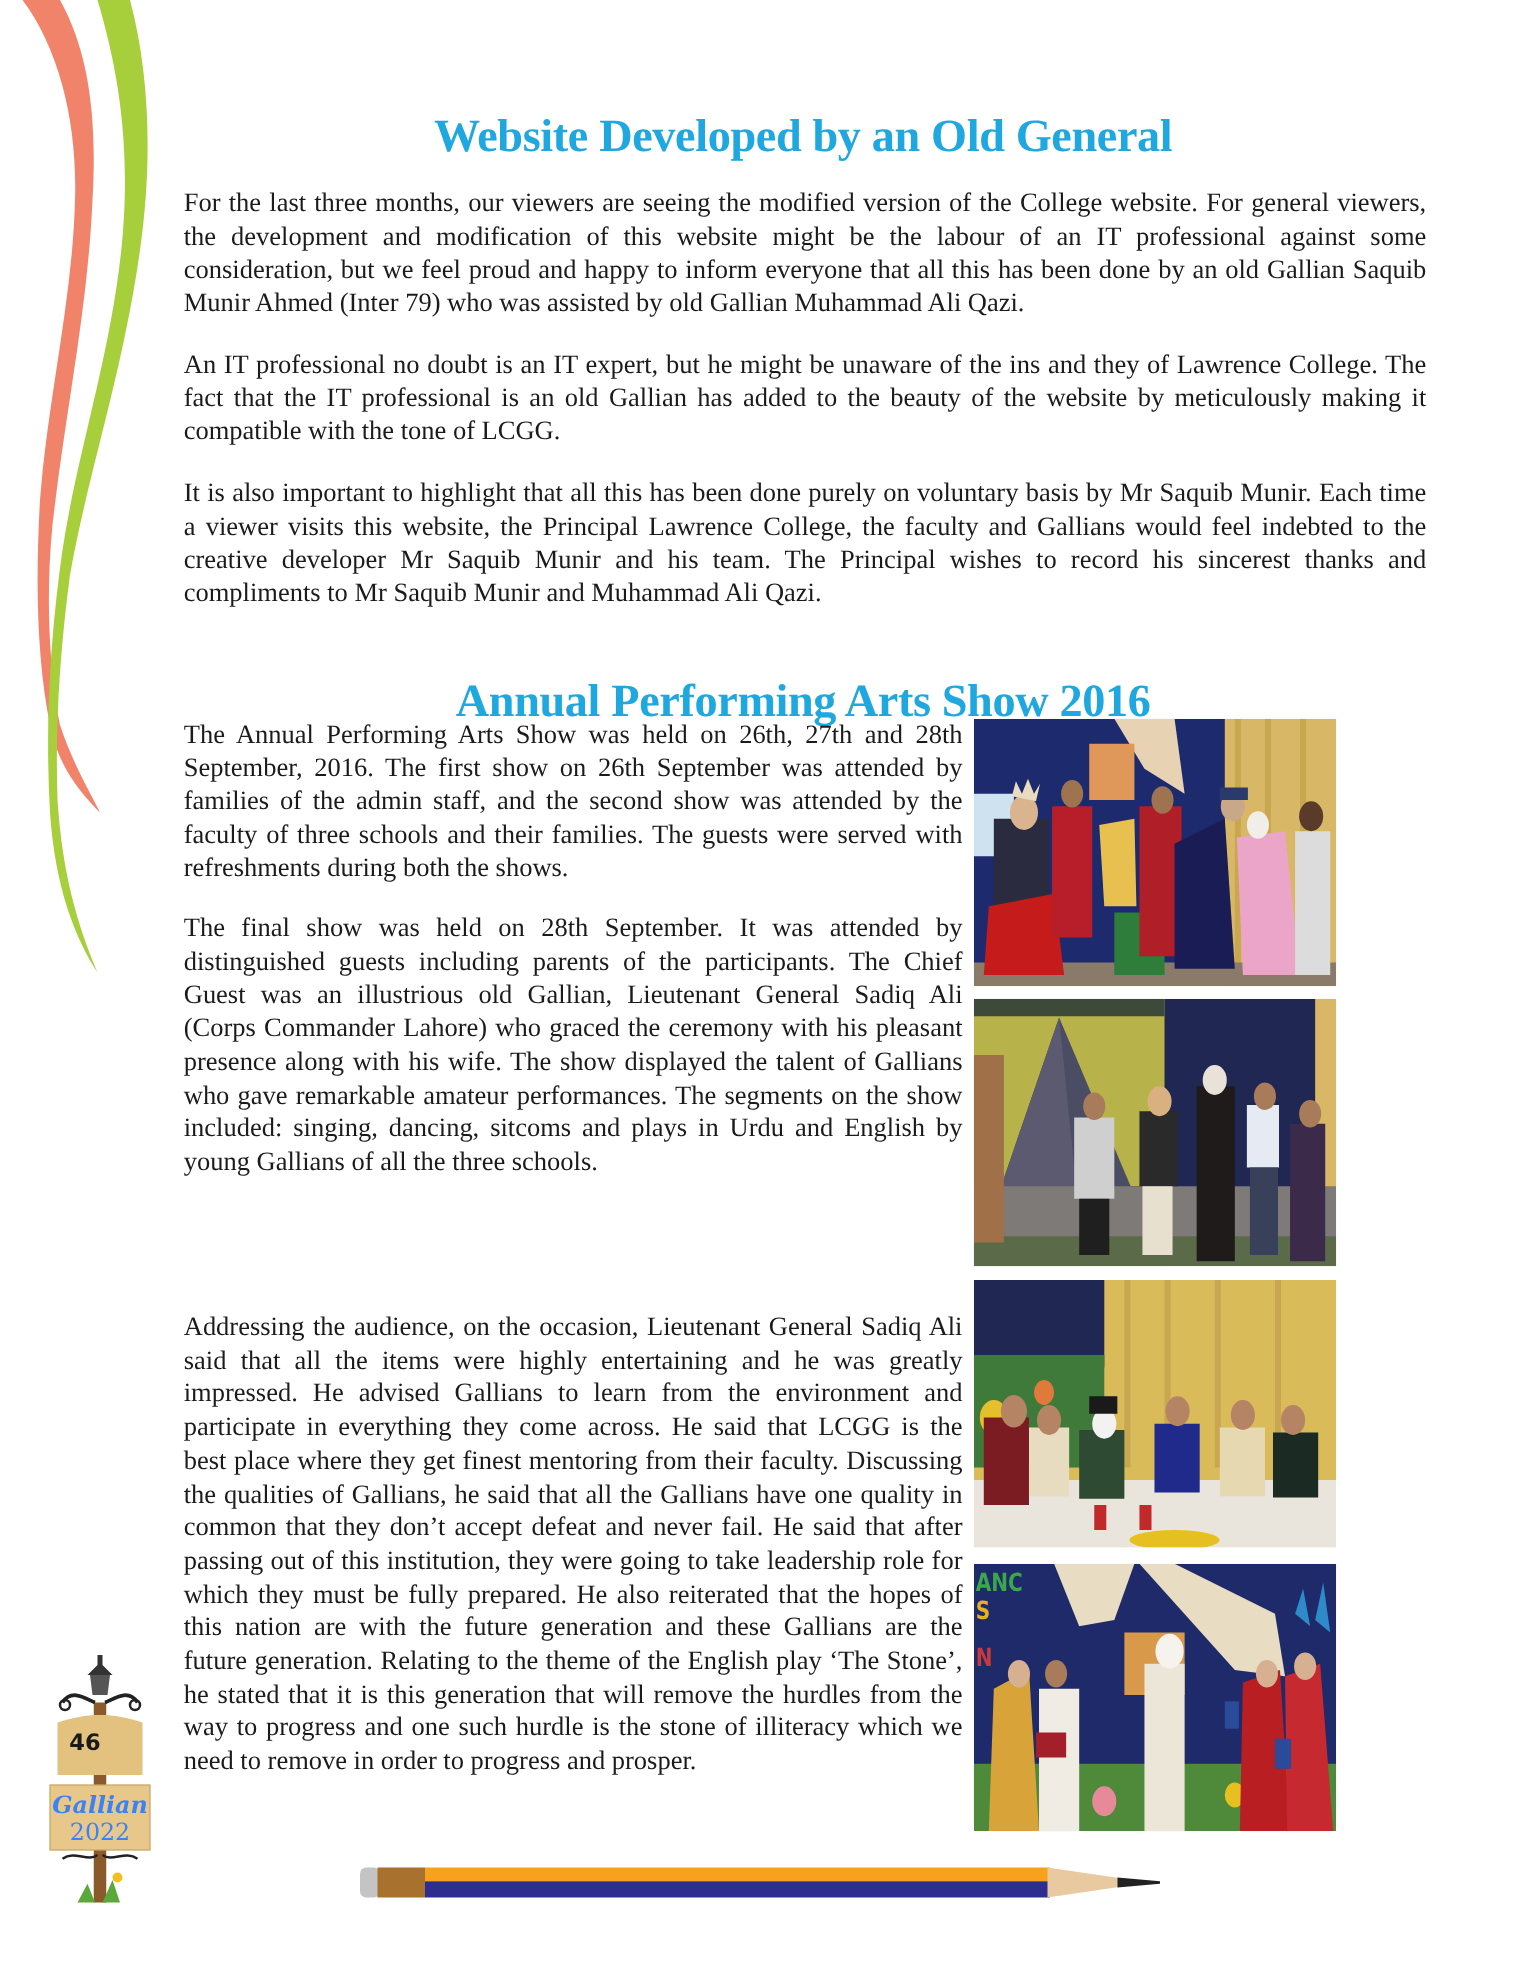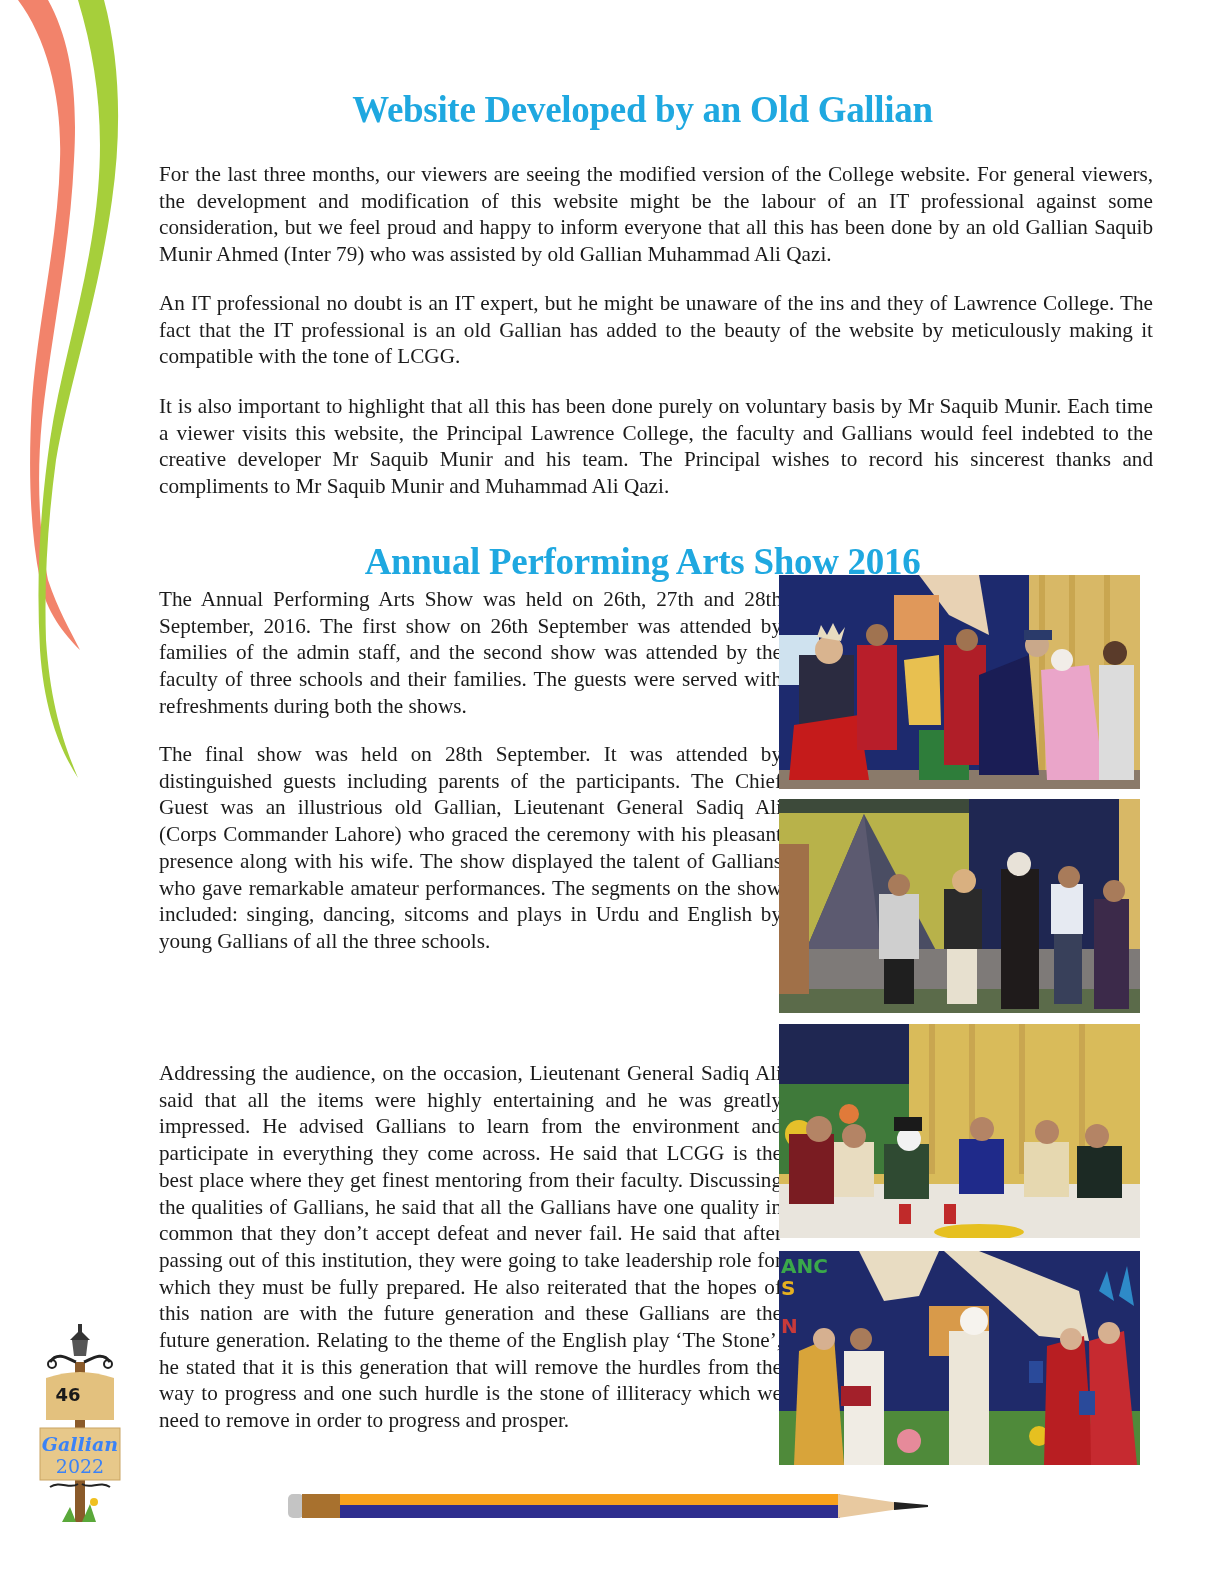--- a/index.html
+++ b/index.html
@@ -31,39 +31,39 @@
       font-weight: bold;
       font-size: 37px;
       letter-spacing: -0.3px;
       margin: 0;
       line-height: 44px;
     }
     #h1 { top: 88px; }
     #h2 { top: 540px; }
     .para {
       position: absolute;
-      margin: 12px;
+      margin: 0;
       font-size: 21.2px;
       line-height: 26.7px;
       text-align: justify;
       color: #1b1b1b;
     }
     .para.full { left: 147px; width: 994px; }
     .para.col { left: 147px; width: 623px; }
     #p1 { top: 149px; }
     #p2 { top: 278px; }
     #p3 { top: 381px; }
     #p4 { top: 574px; }
     #p5 { top: 729px; }
     #p6 { top: 1048px; }
 
     .photo {
       position: absolute;
       left: 779px;
-      width: 361px;
+      width: 290px;
       height: 214px;
       overflow: hidden;
     }
     #photo1 { top: 575px; }
     #photo2 { top: 799px; }
     #photo3 { top: 1024px; }
     #photo4 { top: 1251px; }
     .photo svg { display: block; width: 100%; height: 100%; }
 
     .signpost {
@@ -106,21 +106,21 @@
     }
   </style>
 </head>
 <body>
 
 <svg class="deco-ribbons" viewBox="0 0 140 800">
   <path d="M18 0 L48 0 C70 40 78 90 74 160 C70 250 52 330 42 420 C36 480 40 540 48 580 C58 610 70 630 80 650 C64 634 46 612 40 580 C30 530 28 470 32 400 C38 320 58 240 60 160 C62 100 48 40 18 0 Z" fill="#f2836b"></path>
   <path d="M78 0 L104 0 C120 60 122 130 112 200 C98 300 70 380 56 460 C48 520 44 580 46 640 C50 700 62 740 78 778 C60 750 44 710 40 650 C36 580 40 510 50 440 C62 360 90 280 98 190 C104 120 96 60 78 0 Z" fill="#a6cf3b"></path>
 </svg>
 
-<h1 id="h1" class="heading">Website Developed by an Old Gallian</h1>
+<h1 id="h1" class="heading">Website Developed by an Old General</h1>
 <p id="p1" class="para full">For the last three months, our viewers are seeing the modified version of the College website. For general viewers, the development and modification of this website might be the labour of an IT professional against some consideration, but we feel proud and happy to inform everyone that all this has been done by an old Gallian Saquib Munir Ahmed (Inter 79) who was assisted by old Gallian Muhammad Ali Qazi.</p>
 <p id="p2" class="para full">An IT professional no doubt is an IT expert, but he might be unaware of the ins and they of Lawrence College. The fact that the IT professional is an old Gallian has added to the beauty of the website by meticulously making it compatible with the tone of LCGG.</p>
 <p id="p3" class="para full">It is also important to highlight that all this has been done purely on voluntary basis by Mr Saquib Munir. Each time a viewer visits this website, the Principal Lawrence College, the faculty and Gallians would feel indebted to the creative developer Mr Saquib Munir and his team. The Principal wishes to record his sincerest thanks and compliments to Mr Saquib Munir and Muhammad Ali Qazi.</p>
 
 <h2 id="h2" class="heading">Annual Performing Arts Show 2016</h2>
 <p id="p4" class="para col">The Annual Performing Arts Show was held on 26th, 27th and 28th September, 2016. The first show on 26th September was attended by families of the admin staff, and the second show was attended by the faculty of three schools and their families. The guests were served with refreshments during both the shows.</p>
 <p id="p5" class="para col">The final show was held on 28th September. It was attended by distinguished guests including parents of the participants. The Chief Guest was an illustrious old Gallian, Lieutenant General Sadiq Ali (Corps Commander Lahore) who graced the ceremony with his pleasant presence along with his wife. The show displayed the talent of Gallians who gave remarkable amateur performances. The segments on the show included: singing, dancing, sitcoms and plays in Urdu and English by young Gallians of all the three schools.</p>
 <p id="p6" class="para col">Addressing the audience, on the occasion, Lieutenant General Sadiq Ali said that all the items were highly entertaining and he was greatly impressed. He advised Gallians to learn from the environment and participate in everything they come across. He said that LCGG is the best place where they get finest mentoring from their faculty. Discussing the qualities of Gallians, he said that all the Gallians have one quality in common that they don’t accept defeat and never fail. He said that after passing out of this institution, they were going to take leadership role for which they must be fully prepared. He also reiterated that the hopes of this nation are with the future generation and these Gallians are the future generation. Relating to the theme of the English play ‘The Stone’, he stated that it is this generation that will remove the hurdles from the way to progress and one such hurdle is the stone of illiteracy which we need to remove in order to progress and prosper.</p>
 
 <div id="photo1" class="photo" title="Costumed students on stage: a king on a throne, caped performers and a girl in pink gown">

